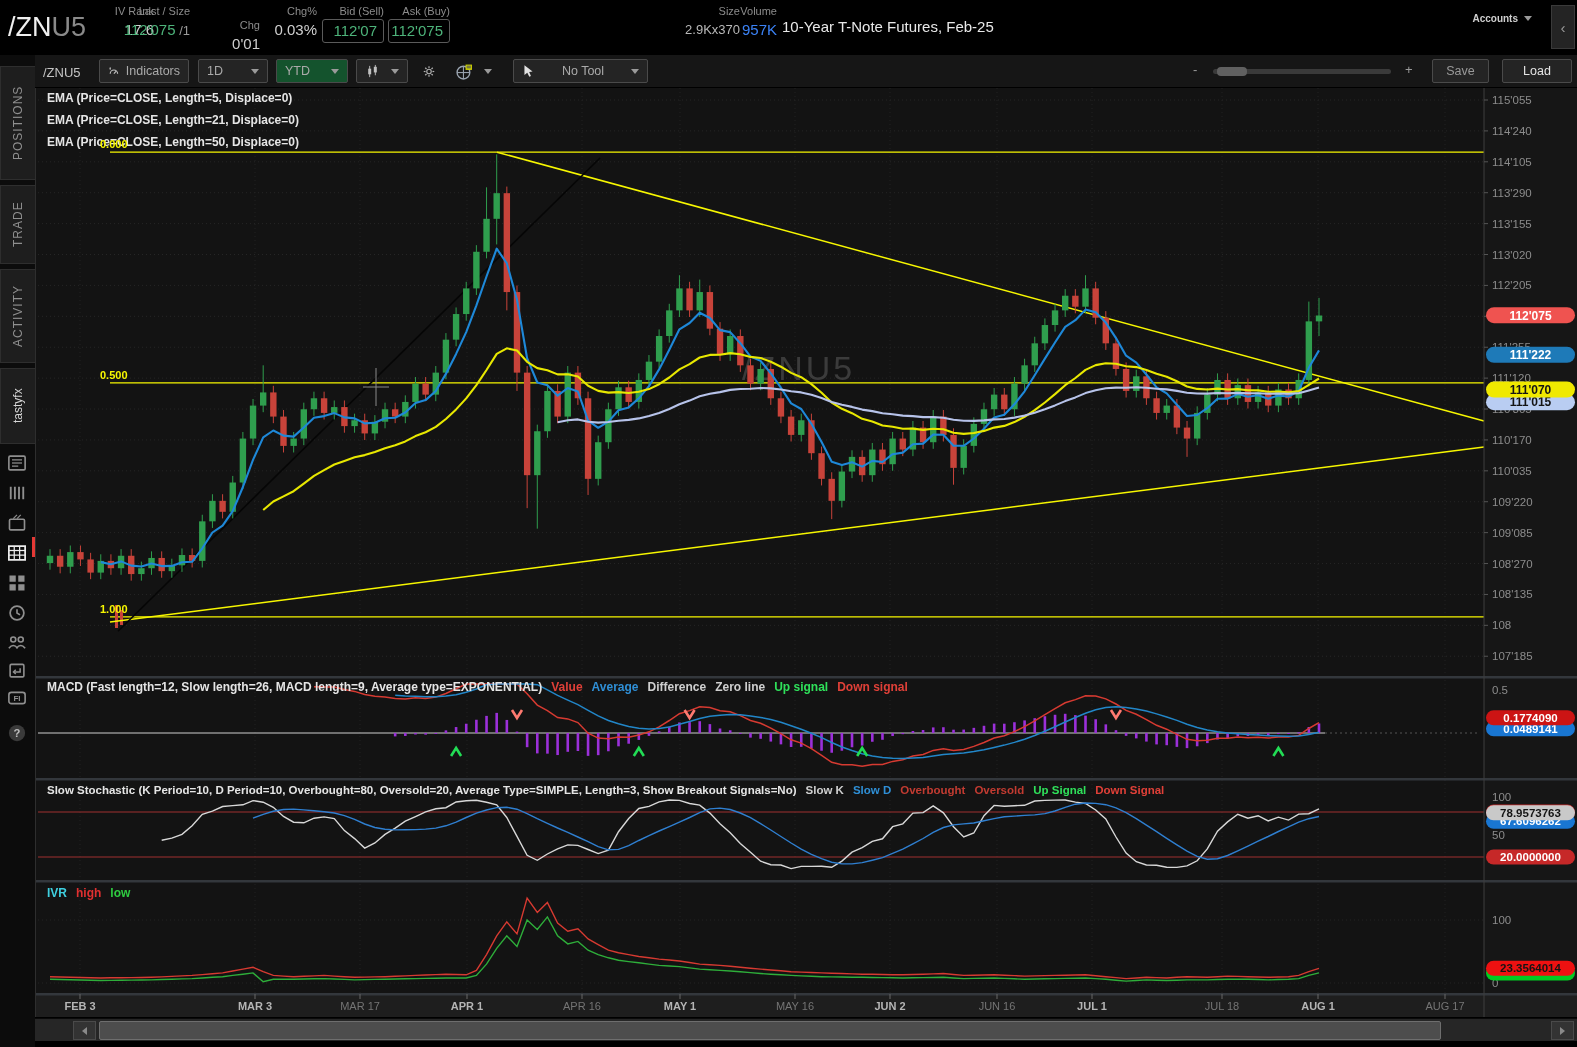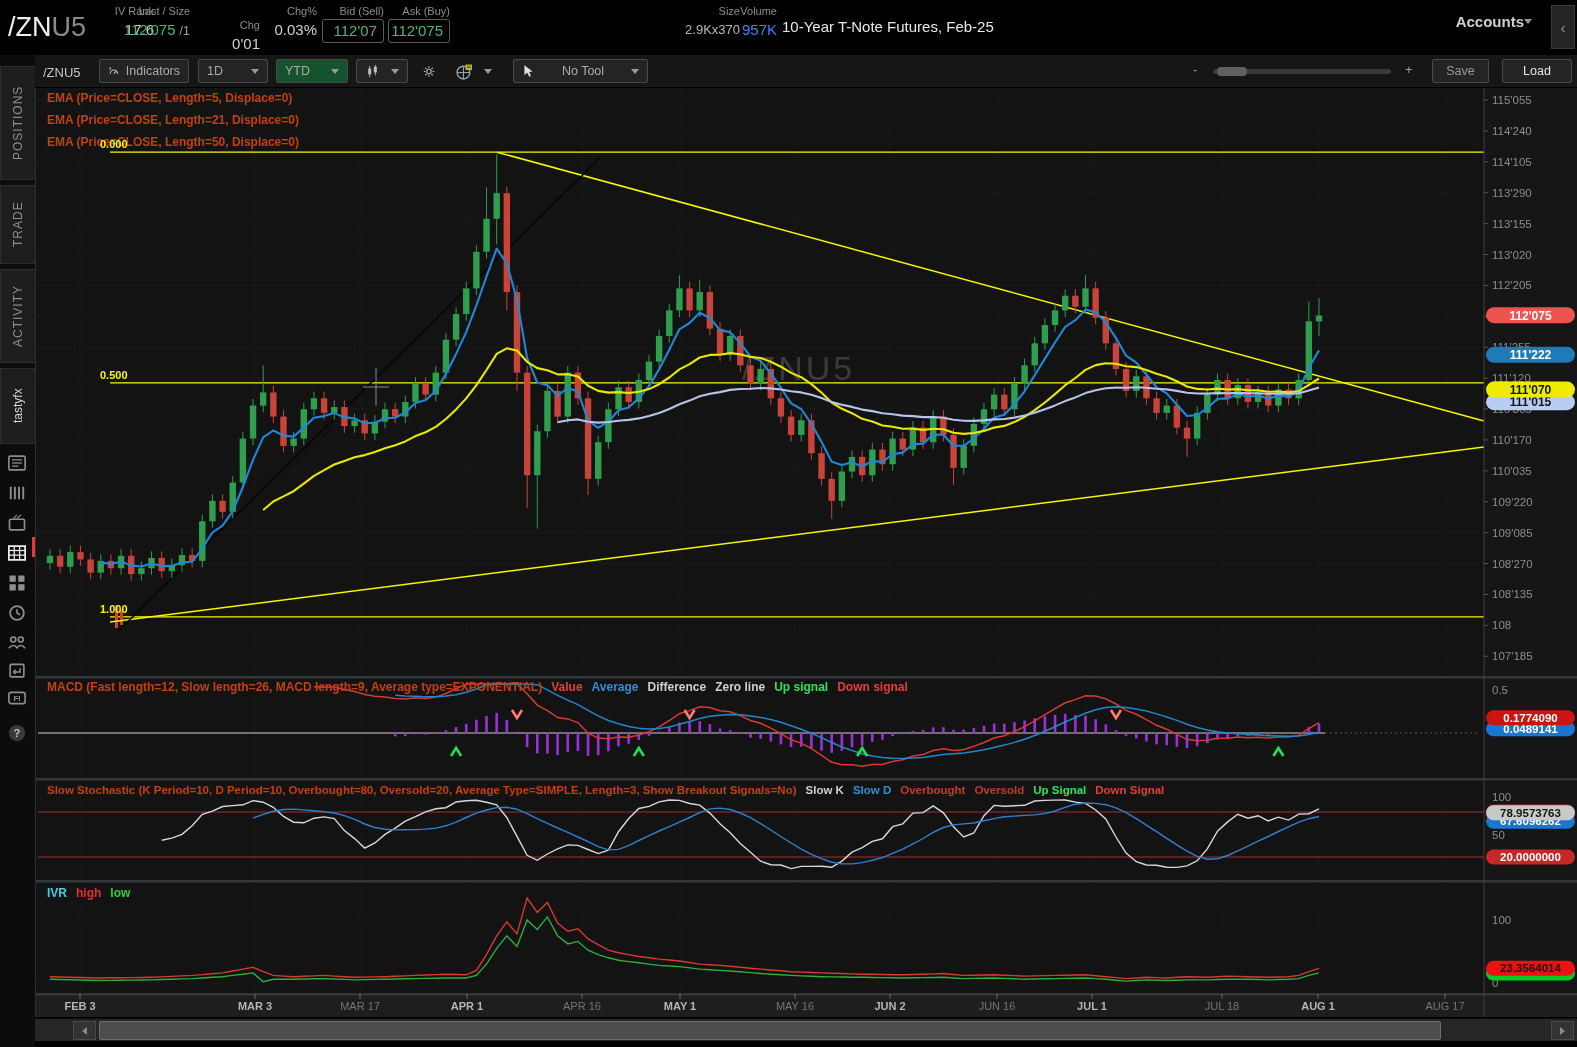--- a/index.html
+++ b/index.html
@@ -11,41 +11,41 @@
   .sym{font-size:27px;color:#f0f0f0;letter-spacing:0;}
   .sym .ser{color:#8a8a8a;}
   .fld{position:absolute;text-align:right;}
   .fld .lb{font-size:11px;color:#8c8c8c;line-height:12px;}
   .fld .vl{font-size:15px;color:#cfcfcf;line-height:20px;margin-top:3px;white-space:nowrap;}
   .qbox{position:absolute;border:1px solid #5a5a5a;border-radius:3px;height:24px;width:62px;
         text-align:right;padding:2px 6px 0 0;box-sizing:border-box;font-size:15px;}
   .grn{color:#4db37a;}
   .sfx{color:#9a9a9a;font-size:13px;}
   #ctitle{position:absolute;left:782px;top:18px;font-size:15px;color:#e8e8e8;}
-  #accounts{position:absolute;right:45px;top:13px;color:#cfcfcf;font-size:15px;font-weight:bold;display:flex;align-items:center;cursor:pointer;margin-left:18px;}
+  #accounts{position:absolute;right:45px;top:13px;color:#cfcfcf;font-size:10px;font-weight:bold;display:flex;align-items:center;gap:6px;cursor:pointer;margin-left:18px;}
   #collapse{position:absolute;right:2px;top:5px;width:22px;height:42px;background:#242424;border:1px solid #3a3a3a;
             color:#9a9a9a;font-size:15px;display:flex;align-items:center;justify-content:center;}
   .chev{width:0;height:0;border-left:4px solid transparent;border-right:4px solid transparent;border-top:5px solid #9a9a9a;display:inline-block;}
   
   #tb{position:absolute;left:35px;top:55px;width:1542px;height:32px;background:#161616;z-index:25;border-bottom:1px solid #000;}
   .tbtn{position:absolute;top:4px;height:24px;background:#242424;border:1px solid #4a4a4a;border-radius:2px;
         color:#aaa;font-size:12.5px;display:flex;align-items:center;gap:6px;padding:0 8px;box-sizing:border-box;cursor:pointer;}
   .tlabel{position:absolute;color:#c4c4c4;font-size:13px;top:10px;}
   .sld-track{position:absolute;top:14px;height:5px;background:#3a3a3a;border-radius:3px;}
   .sld-thumb{position:absolute;top:12px;height:9px;width:30px;background:#606060;border-radius:4px;}
   
   #sb{position:absolute;left:0;top:55px;width:35px;height:992px;background:#0c0c0c;z-index:25;}
   .vtab{position:absolute;left:0;width:34px;background:#1e1e1e;border:1px solid #2e2e2e;border-left:none;
         color:#8f8f8f;font-size:12px;letter-spacing:1px;display:flex;align-items:center;justify-content:center;
         writing-mode:vertical-rl;transform:rotate(180deg);cursor:pointer;}
   .sic{position:absolute;left:7px;width:20px;height:20px;cursor:pointer;}
   
   #chart-svg{position:absolute;left:0;top:0;z-index:5;}
   .ovl{position:absolute;z-index:10;pointer-events:none;white-space:nowrap;}
-  .cyan{color:#c2410c;font-weight:bold;}
+  .cyan{color:#e5e5e5;font-weight:bold;}
   .legrow{font-size:12px;font-weight:bold;}
   .legrow span{margin-right:9px;}
   .fiblab{position:absolute;color:#f7f700;font-size:11px;font-weight:bold;z-index:10;}
   
   #scr{position:absolute;left:35px;top:1018px;width:1542px;height:22px;background:#262626;z-index:25;border-top:1px solid #0a0a0a;}
   #scr .btn{position:absolute;top:2px;width:21px;height:17px;background:#333;border:1px solid #4a4a4a;display:flex;align-items:center;justify-content:center;}
   .tri-l{width:0;height:0;border-top:4px solid transparent;border-bottom:4px solid transparent;border-right:5px solid #8a8a8a;}
   .tri-r{width:0;height:0;border-top:4px solid transparent;border-bottom:4px solid transparent;border-left:5px solid #8a8a8a;}
   #thumb{position:absolute;left:64px;top:2px;width:1340px;height:17px;background:#4d4d4d;border:1px solid #6e6e6e;border-radius:2px;}
 </style>

